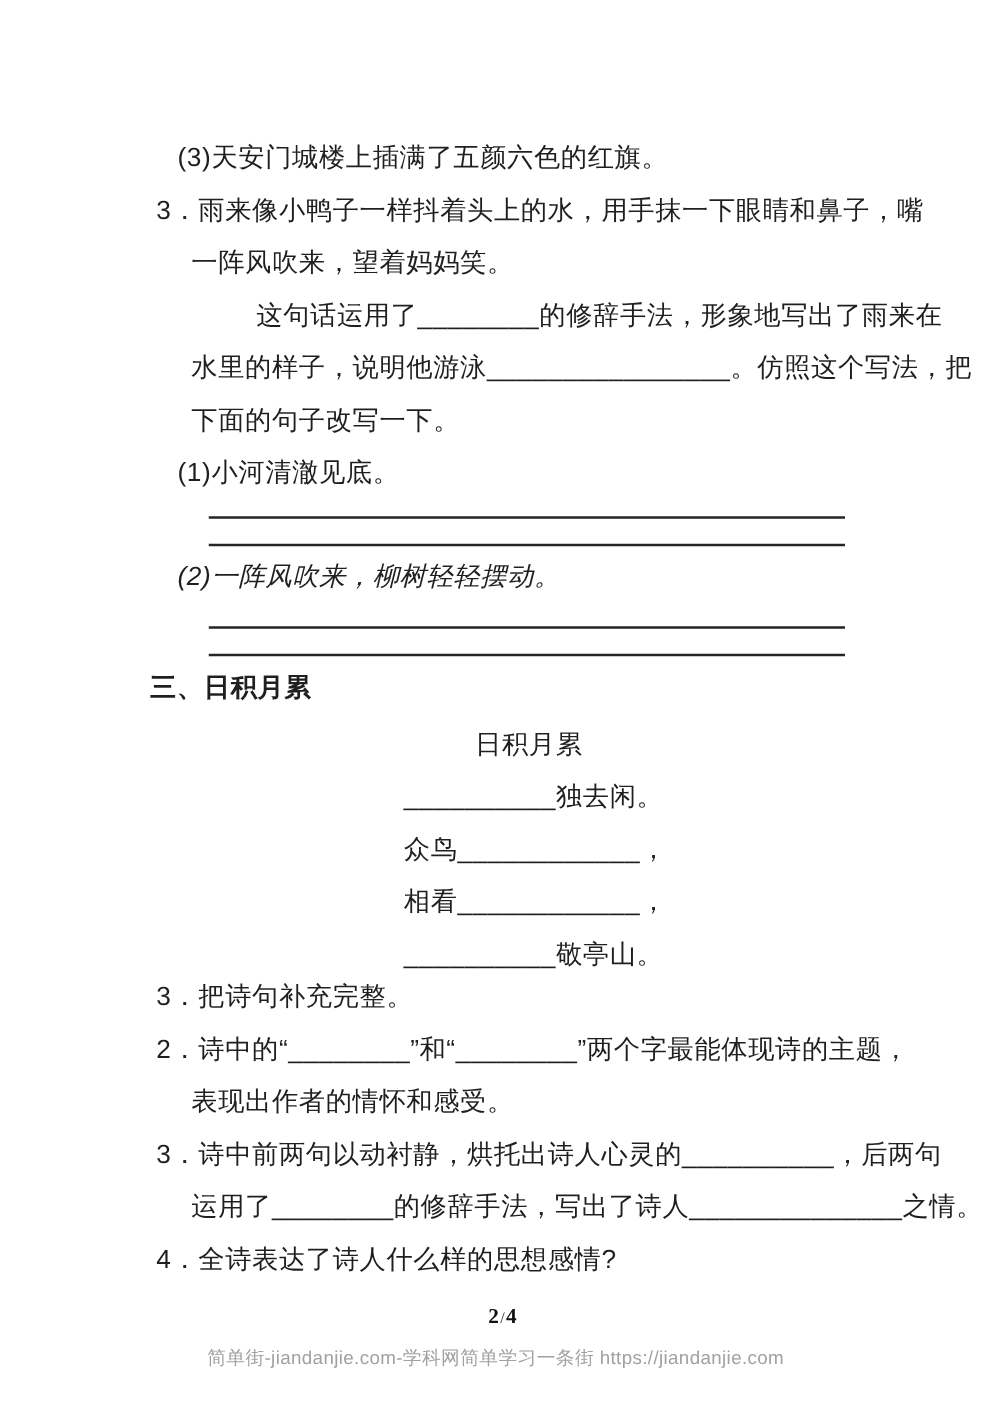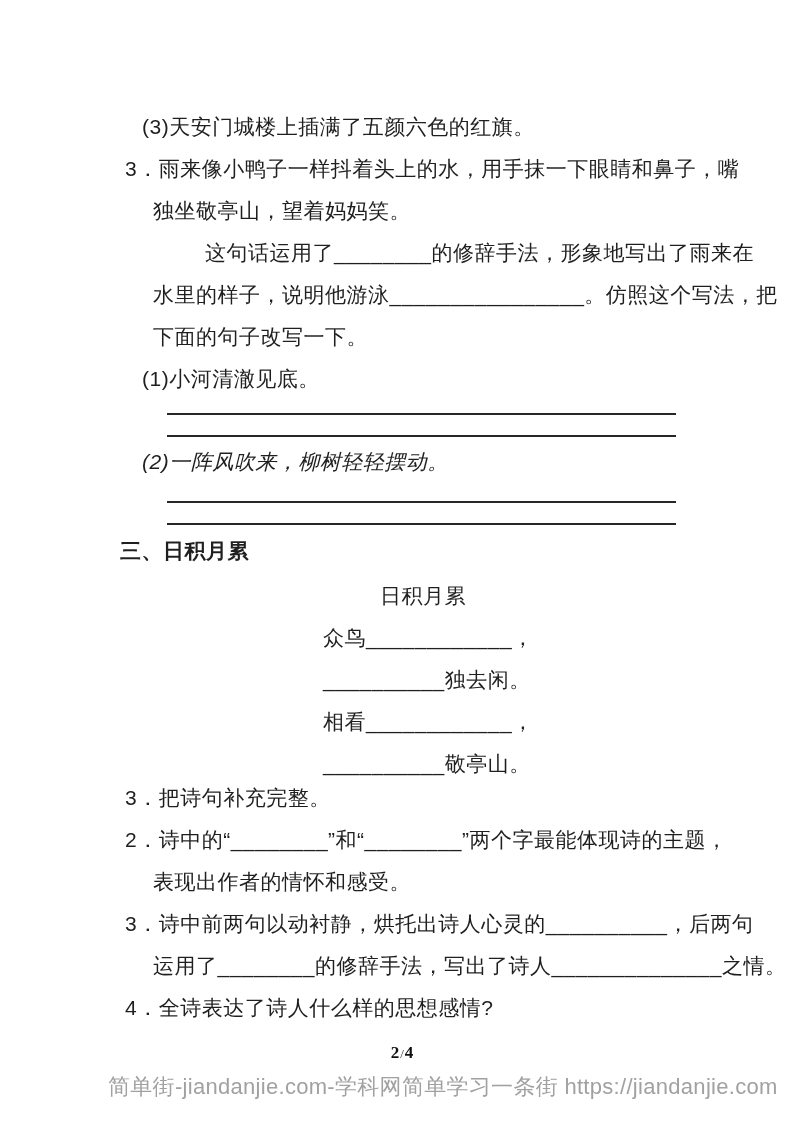--- a/index.html
+++ b/index.html
@@ -75,41 +75,41 @@
     letter-spacing: 1px;
   }
   .page-number .sep {
     font-size: 13px;
     font-weight: normal;
     color: #333333;
   }
   .doc-footer {
     margin-top: 9px;
     margin-left: -12px;
-    text-align: right;
-    font-size: 22px;
+    text-align: center;
+    font-size: 15px;
     line-height: 24px;
     color: #a1a1a1;
     white-space: nowrap;
     letter-spacing: 0.3px;
   }
   .doc-footer a {
     color: #a1a1a1;
     text-decoration: none;
   }
 </style>
 </head>
 <body>
 
 <div class="page">
 
   <div class="line ind-item">(3)天安门城楼上插满了五颜六色的红旗。</div>
 
   <div class="line ind-num">3．雨来像小鸭子一样抖着头上的水，用手抹一下眼睛和鼻子，嘴</div>
-  <div class="line ind-body">独坐敬亭山，望着妈妈笑。</div>
+  <div class="line ind-body">一阵风吹来，望着妈妈笑。</div>
 
   <div class="line ind-para">这句话运用了________的修辞手法，形象地写出了雨来在</div>
   <div class="line ind-body">水里的样子，说明他游泳________________。仿照这个写法，把</div>
   <div class="line ind-body">下面的句子改写一下。</div>
 
   <div class="line ind-item">(1)小河清澈见底。</div>
   <div class="rules rules-1">
     <div class="rule"></div>
     <div class="rule"></div>
   </div>
@@ -117,22 +117,22 @@
   <div class="line ind-item after-rules">(2)一阵风吹来，柳树轻轻摆动。</div>
   <div class="rules rules-2">
     <div class="rule"></div>
     <div class="rule"></div>
   </div>
 
   <div class="line section-heading sec3-heading-row">三、日积月累</div>
 
   <div class="poem">
     <div class="line poem-title">日积月累</div>
+    <div class="line">__________独去闲。</div>
     <div class="line">众鸟____________，</div>
-    <div class="line">__________独去闲。</div>
     <div class="line">相看____________，</div>
     <div class="line">__________敬亭山。</div>
   </div>
 
   <div class="line ind-num q1-row">3．把诗句补充完整。</div>
   <div class="line ind-num">2．诗中的“________”和“________”两个字最能体现诗的主题，</div>
   <div class="line ind-body">表现出作者的情怀和感受。</div>
   <div class="line ind-num">3．诗中前两句以动衬静，烘托出诗人心灵的__________，后两句</div>
   <div class="line ind-body">运用了________的修辞手法，写出了诗人______________之情。</div>
   <div class="line ind-num">4．全诗表达了诗人什么样的思想感情?</div>

